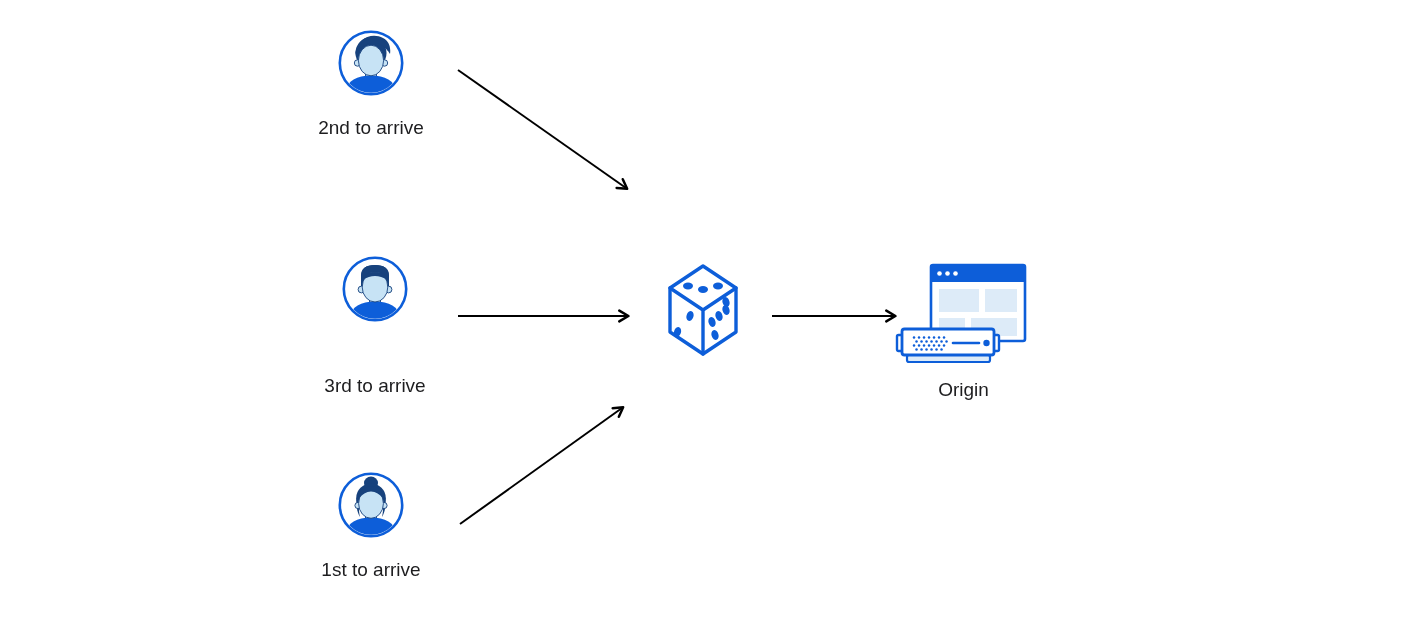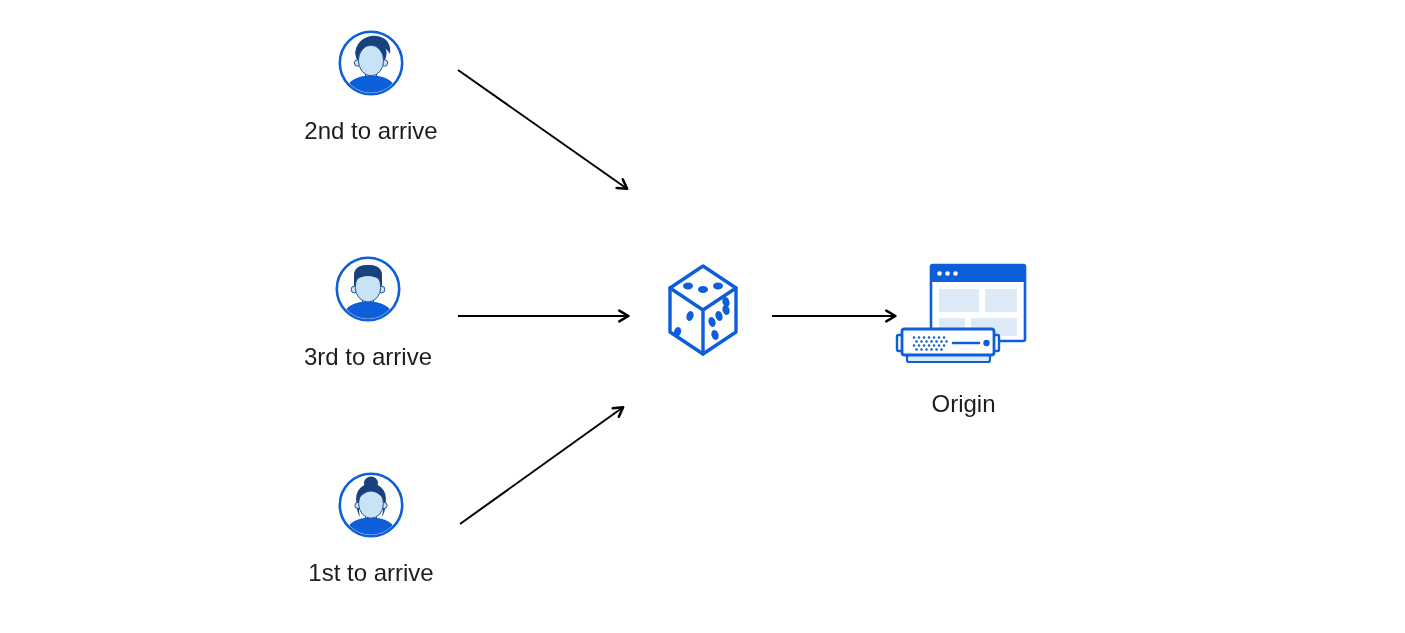--- a/index.html
+++ b/index.html
@@ -29,27 +29,27 @@
     fill:none;
   }
   .node{
     position:absolute;
     display:flex;
     flex-direction:column;
     align-items:center;
   }
   .node-label{
     margin-top:21px;
-    font-size:24px;
+    font-size:19px;
     line-height:1.2;
     color:var(--text,#1d1d1f);
     text-align:center;
     white-space:nowrap;
   }
-  .origin-label{margin-top:26px;}
+  .origin-label{margin-top:15px;}
   
   .f-white{fill:#ffffff;}
   .f-blue{fill:var(--accent-blue,#0d5ed9);}
   .f-navy{fill:var(--dark-navy,#17427d);}
   .f-face{fill:var(--face-blue,#c7e3f5);}
   .f-pale{fill:var(--pale-blue,#ddebf8);}
   .s-blue{stroke:var(--accent-blue,#0d5ed9);}
   .s-navy-thin{stroke:var(--dark-navy,#17427d);stroke-width:0.9;}
   .no-stroke{stroke:none;}
 </style>
@@ -83,21 +83,21 @@
         <circle class="f-face s-navy-thin" cx="46.5" cy="33" r="3.2"></circle>
         <rect class="f-face s-navy-thin" x="27.5" y="36" width="11" height="14"></rect>
         <path class="f-blue" d="M6,66 C8,51 18,45.5 33,45.5 C48,45.5 58,51 60,66 Z"></path>
         <ellipse class="f-face s-navy-thin" cx="33" cy="30.5" rx="12.6" ry="15.3"></ellipse>
         <path class="f-navy" d="M20,22 C22,10 33,6 43,10 C48,12 50,16 50,21 C44,13 35,11 27,15 C23,17 21,19 20,22 Z"></path>
       </g>
     </svg>
     <div class="node-label">2nd to arrive</div>
   </div>
 
-  <div class="node" style="left:298px;top:256px;width:140px;">
+  <div class="node" style="left:305px;top:256px;width:140px;gap:32px;">
     <svg width="66" height="66" viewBox="0 0 66 66">
       <clipPath id="clip-u1">
           <circle cx="33" cy="33" r="29.8"></circle>
         </clipPath>
       <circle class="f-white s-blue" cx="33" cy="33" r="31.2" stroke-width="2.6"></circle>
       <g clip-path="url(#clip-u1)">
         <path class="f-navy" d="M19,34 L19,20 Q19,9 33,9 Q47,9 47,20 L47,34 L44,34 L44,18 Q38,15 33,15 Q28,15 22,18 L22,34 Z"></path>
         <path class="f-navy" d="M19,20 Q19,9 33,9 Q47,9 47,20 L47,23 Q40,18 33,18 Q26,18 19,23 Z"></path>
         <circle class="f-face s-navy-thin" cx="19.5" cy="33.5" r="3.4"></circle>
         <circle class="f-face s-navy-thin" cx="46.5" cy="33.5" r="3.4"></circle>

